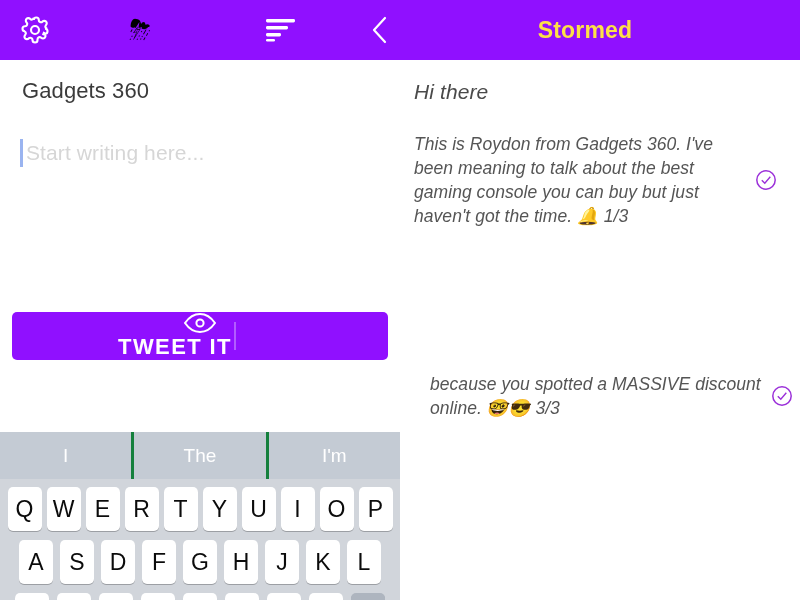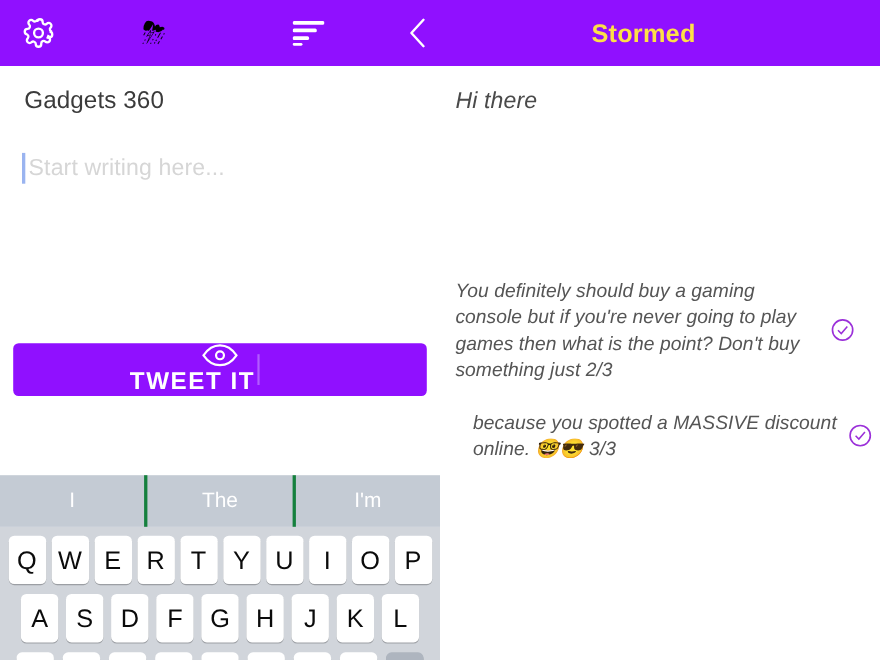--- a/index.html
+++ b/index.html
@@ -237,30 +237,30 @@
         </div>
       </div>
 
     </div>
   </div>
 
   <div class="right">
 
     <div class="greeting">Hi there</div>
 
-
-    <div class="msg" style="top:192px;">
-      <div class="msg-text">You definitely should buy a gaming console but if you're never going to play games then what is the point? Don't buy something just 2/3</div>
+    <div class="msg" style="top:72px;">
+      <div class="msg-text">This is Roydon from Gadgets 360. I've been meaning to talk about the best gaming console you can buy but just haven't got the time. 🔔 1/3</div>
       <div class="check-wrap">
         <svg class="check-ico" viewBox="0 0 22 22" fill="none" stroke="#9b30d9" stroke-width="1.5">
           <circle cx="11" cy="11" r="9.2"></circle>
           <polyline points="6.8,11.2 9.8,14.2 15.3,7.8" stroke-width="1.4"></polyline>
         </svg>
       </div>
     </div>
+
 
     <div class="msg" style="top:312px;margin-left:16px;">
       <div class="msg-text">because you spotted a MASSIVE discount online. 🤓😎 3/3</div>
       <div class="check-wrap">
         <svg class="check-ico" viewBox="0 0 22 22" fill="none" stroke="#9b30d9" stroke-width="1.5">
           <circle cx="11" cy="11" r="9.2"></circle>
           <polyline points="6.8,11.2 9.8,14.2 15.3,7.8" stroke-width="1.4"></polyline>
         </svg>
       </div>
     </div>

